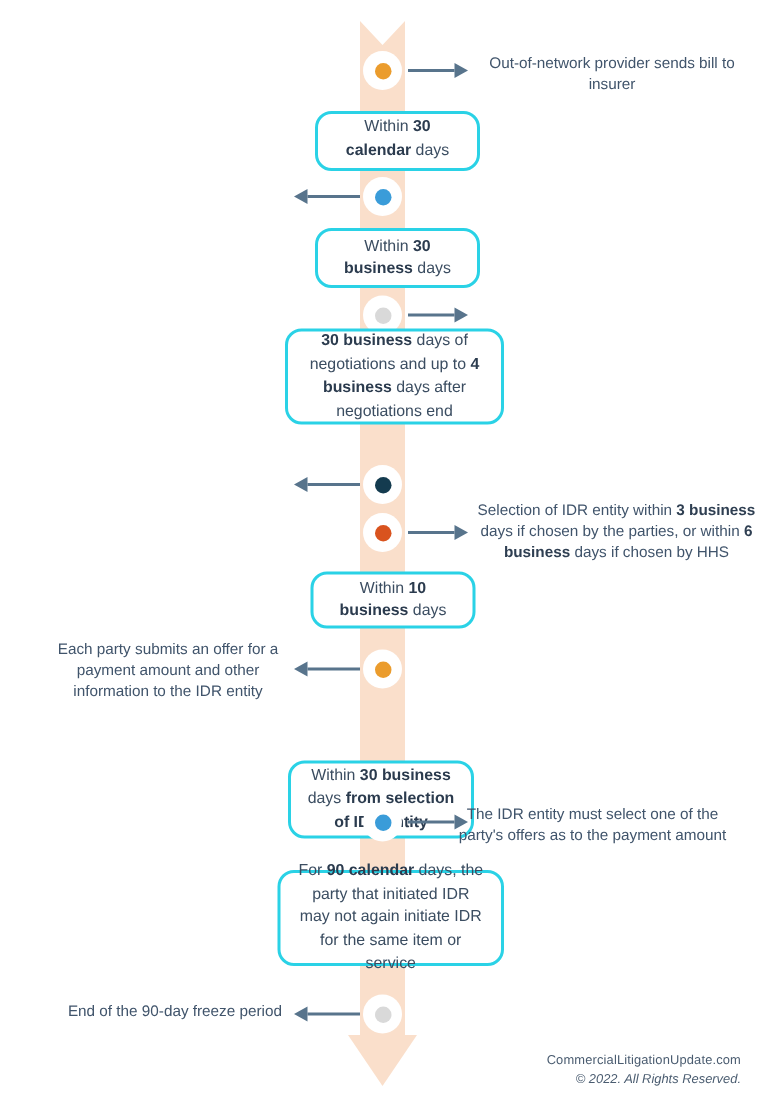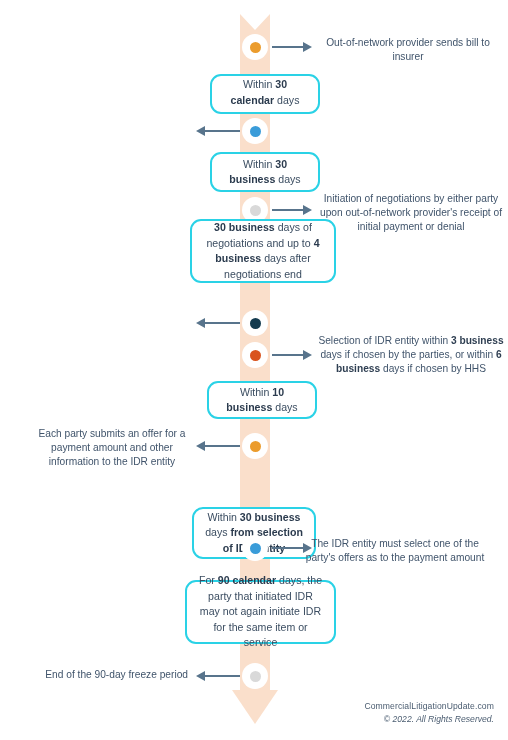--- a/index.html
+++ b/index.html
@@ -173,23 +173,20 @@
     <span>Within <b>30 business</b> days</span>
   </div>
 
   <div class="dot" style="left:242px; top:197px;">
     <span class="core" style="background:#d9d9d9;"></span>
   </div>
   <div class="connector to-right" style="left:272px; top:205px; width:40px;">
     <span class="line"></span>
     <span class="head"></span>
   </div>
-  <div class="callout right" style="left:316px; top:192px; width:190px;">
-    <span>Initiation of negotiations by either party upon out-of-network provider's receipt of initial payment or denial</span>
-  </div>
 
   <div class="duration-box" style="left:190px; top:219px; width:146px; height:64px;">
     <span><b>30 business</b> days of negotiations and up to <b>4 business</b> days after negotiations end</span>
   </div>
 
   <div class="dot" style="left:242px; top:310px;">
     <span class="core" style="background:#143b4f;"></span>
   </div>
   <div class="connector to-left" style="left:196px; top:318px; width:44px;">
     <span class="head"></span>

